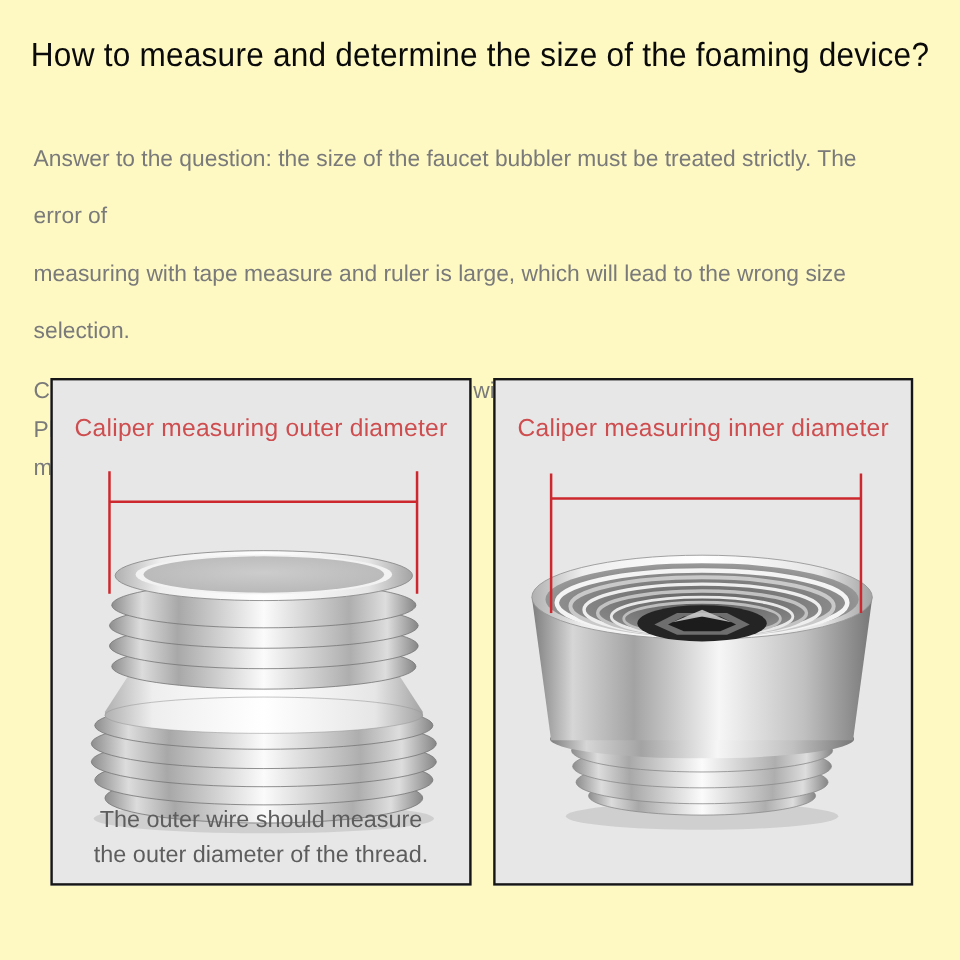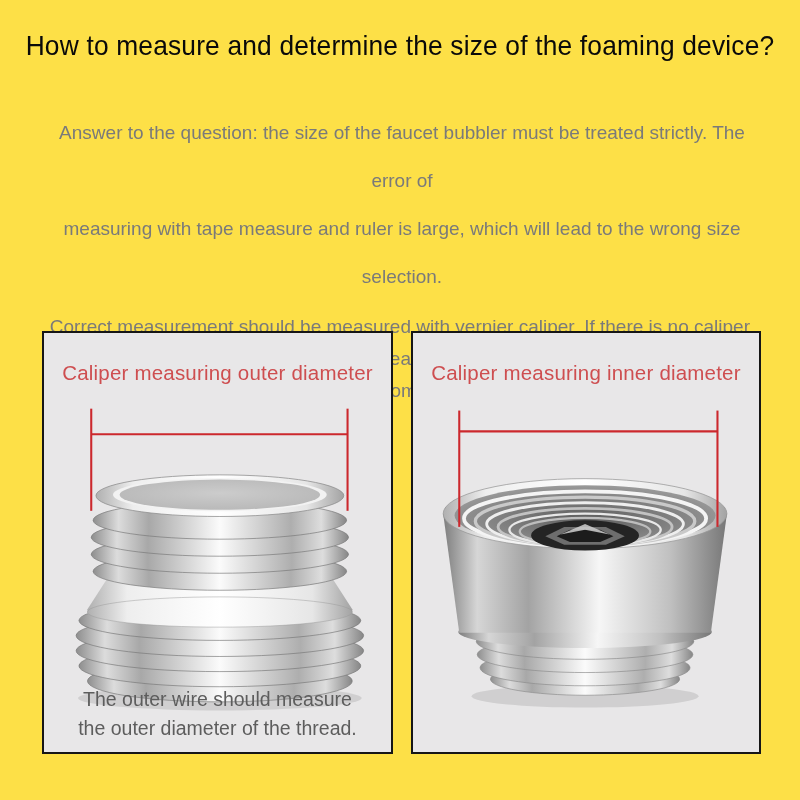--- a/index.html
+++ b/index.html
@@ -1,31 +1,31 @@
 <!DOCTYPE html>
 <html><head>
 <meta charset="utf-8">
 <style>
   html,body{margin:0;padding:0;background:#ffffff;}
   .page{
-    position:relative;width:800px;height:800px;background:#fde047;overflow:hidden;
+    position:relative;width:800px;height:800px;background:#fef9c3;overflow:hidden;
     font-family:"Liberation Sans", sans-serif;
   }
   .title{
     position:absolute;top:30px;left:0;width:800px;margin:0;
     text-align:center;font-size:28px;font-weight:400;color:#0a0a0a;
     transform:scaleX(.94);transform-origin:center;
     white-space:nowrap;letter-spacing:.2px;
   }
-  .intro{position:absolute;top:109px;left:40px;width:724px;color:#7a7a7a;text-align:center;}
+  .intro{position:absolute;top:109px;left:28px;width:724px;color:#7a7a7a;}
   .intro p{margin:0;white-space:pre-line;font-size:19px;}
   .intro .p1{line-height:48px;}
   .intro .p2{margin-top:10px;line-height:32px;}
   .panel{
-    position:absolute;top:331px;height:423px;
+    position:absolute;top:315px;height:423px;
     background:#e8e7e8;border:2px solid #161616;box-sizing:border-box;
   }
   .panel-left{left:42px;width:351px;}
   .panel-right{left:411px;width:350px;}
   .panel-label{
     position:absolute;top:28px;left:0;width:100%;
     text-align:center;color:#ce4e50;font-size:20.5px;letter-spacing:.2px;
   }
   .panel-art{position:absolute;left:0;top:0;width:100%;height:100%;display:block;}
   .panel-caption{

